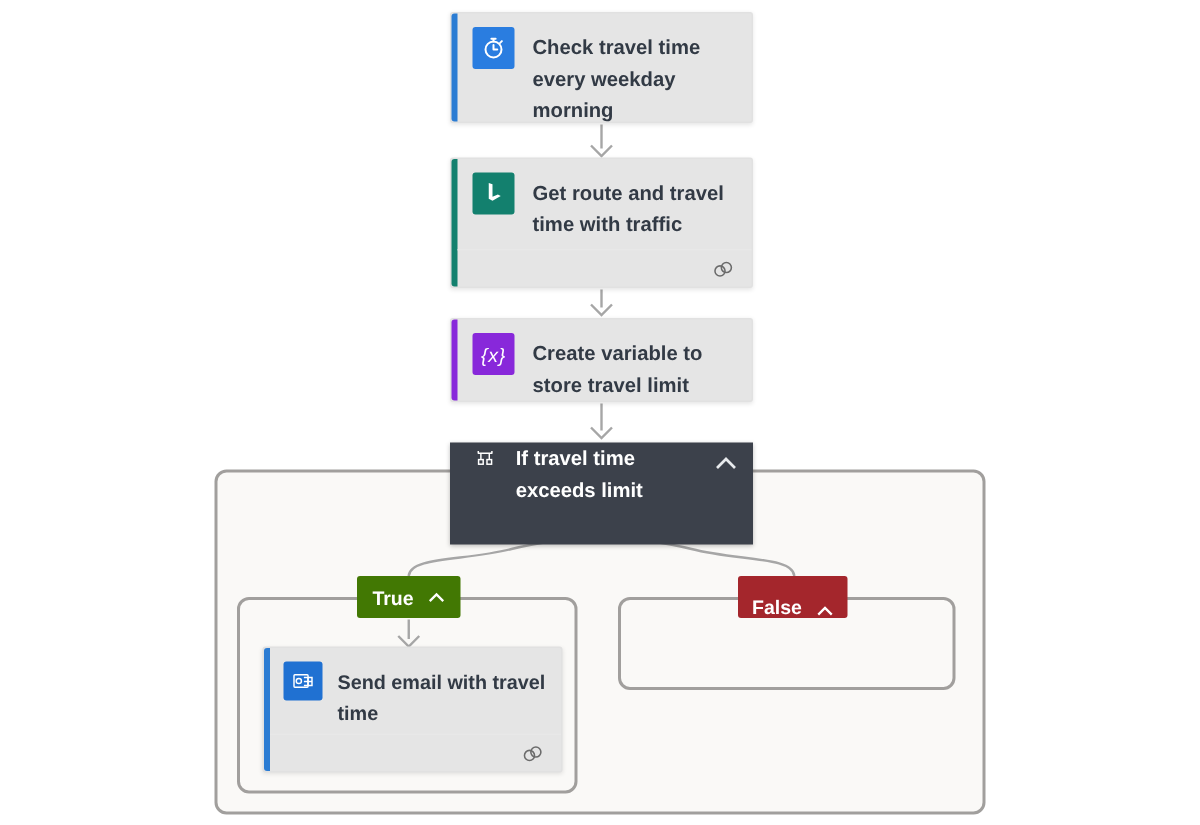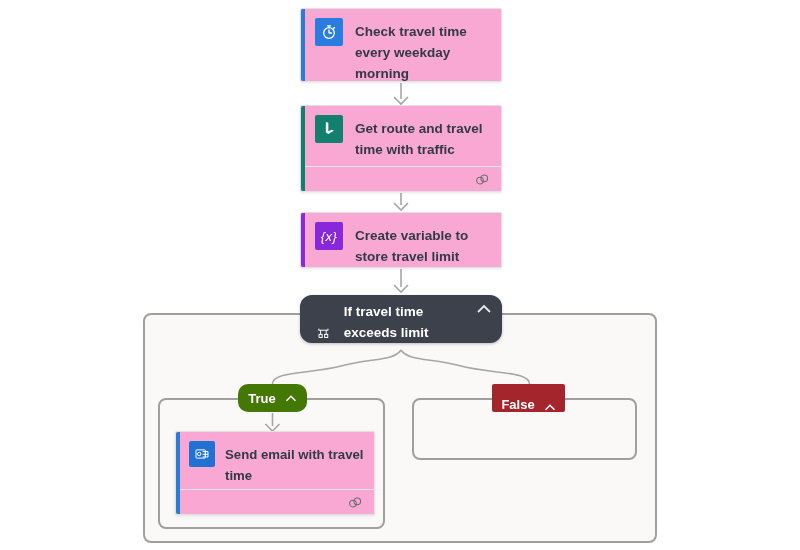--- a/index.html
+++ b/index.html
@@ -11,42 +11,42 @@
   .outer-scope { left:143px; top:313px; width:514px; height:230px; background:#faf9f7; }
   .branch-scope { background:transparent; }
   .true-scope  { left:158px; top:398px; width:227px; height:131px; }
   .false-scope { left:412px; top:398px; width:225px; height:62px; }
 
   
   svg.connectors { position:absolute; left:0; top:0; z-index:2; pointer-events:none; }
   .conn { stroke:#a6a6a6; stroke-width:1.6; fill:none; }
 
   
-  .card { position:absolute; background:#f9a8d4; border:1px solid #e1e1e1; border-radius:2px;
+  .card { position:absolute; background:#e5e5e5; border:1px solid #e1e1e1; border-radius:2px;
           box-shadow:0 1px 3px rgba(0,0,0,.10); z-index:3; display:flex; align-items:flex-start;
           padding:9px 8px 9px 14px; cursor:pointer; }
   .accent { position:absolute; left:0; top:0; bottom:0; width:4px; border-radius:2px 0 0 2px; }
   .card-icon { width:28px; height:28px; border-radius:2px; flex:0 0 auto; margin-right:12px;
                display:flex; align-items:center; justify-content:center; }
   .card-title { font-size:13.5px; font-weight:600; color:#323a45; line-height:21px; padding-top:3px; }
   .card-footer { position:absolute; left:4px; right:0; bottom:0; height:25px; border-top:1px solid #e8e8e8;
                  display:flex; align-items:center; justify-content:flex-end; padding-right:10px; }
   .var-glyph { color:#fff; font-size:13px; font-style:italic; font-weight:400; letter-spacing:0.5px; }
 
   
-  .condition-box { position:absolute; left:300px; top:295px; width:202px; height:48px; border-radius:12px;
-                   z-index:3; display:flex; align-items:flex-end; padding:0 30px 0 15px; cursor:pointer;
+  .condition-box { position:absolute; left:300px; top:295px; width:202px; height:68px; border-radius:0;
+                   z-index:3; display:flex; align-items:flex-start; padding:0 30px 0 15px; cursor:pointer;
                    box-shadow:0 1px 3px rgba(0,0,0,.25); }
   .condition-title { color:#ffffff; font-size:13.5px; font-weight:600; line-height:21px; margin-left:12px; }
   .condition-chevron { position:absolute; top:8px; right:10px; }
 
   
   .branch-badge { position:absolute; height:28px; border-radius:2px; z-index:4; display:flex;
                   align-items:center; justify-content:center; gap:9px; cursor:pointer; }
-  .true-badge  { left:238px; top:384px; width:69px;border-radius:10px; }
+  .true-badge  { left:238px; top:384px; width:69px; }
   .false-badge { left:492px; top:384px; width:73px; }
   .badge-label { color:#ffffff; font-size:13px; font-weight:700; }
 
   .send-card .card-title { font-size:13.2px; }
   .send-card .card-icon { margin-right:10px; }
 </style>
 </head>
 <body>
 
 <div class="canvas">

